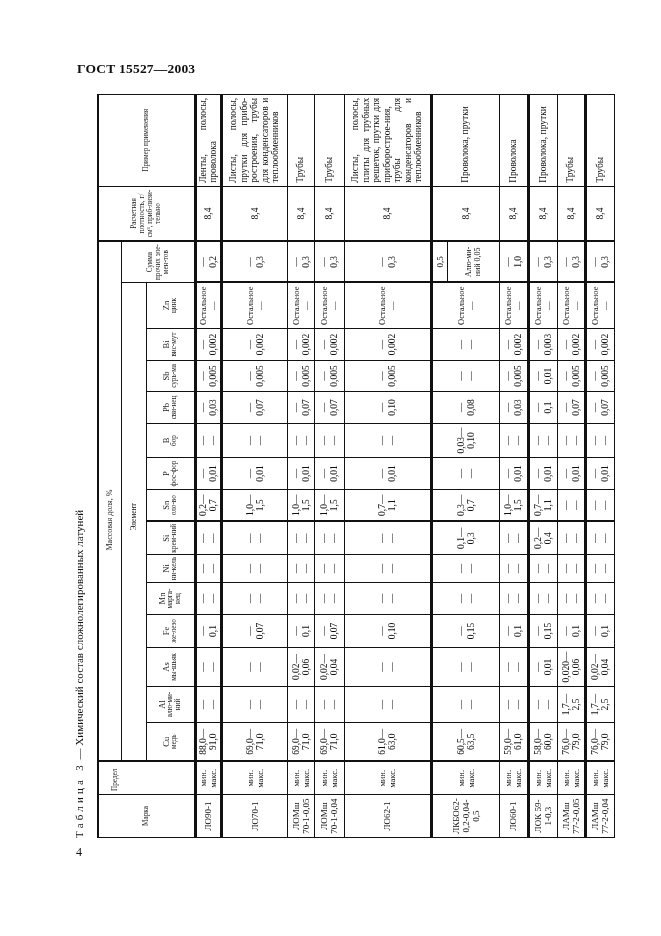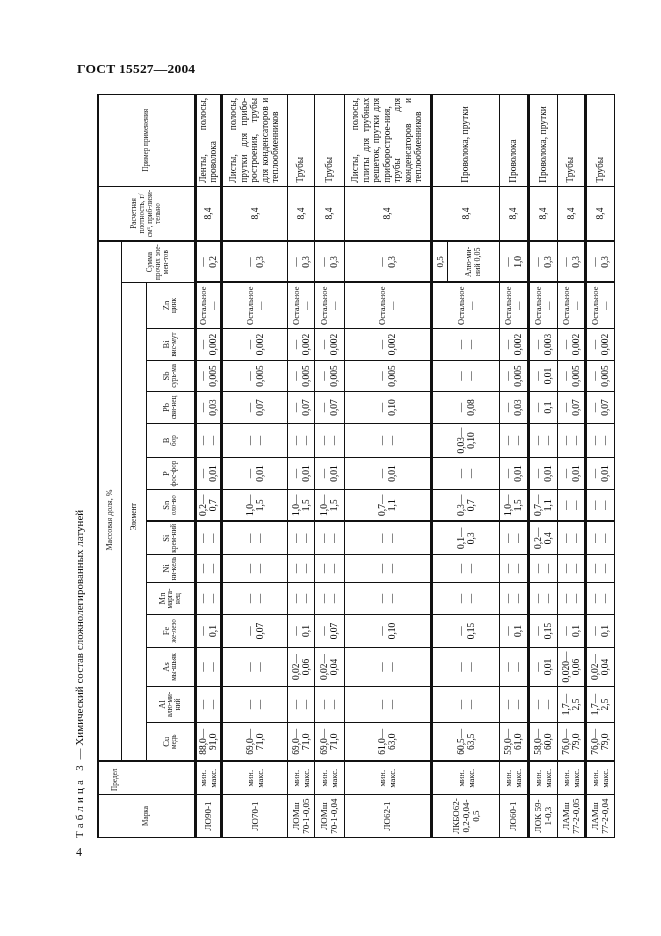--- a/index.html
+++ b/index.html
@@ -22,21 +22,21 @@
   .thick-r { border-right:2.5px solid #111; }
   .thick-l { border-left:2.5px solid #111; }
   .outer-t { border-top:2px solid #111; }
   .left-txt { text-align:left; padding-left:3px; }
   .app { font-size:9.5px; line-height:10.5px; text-align:justify; padding:0 3px; }
   .two { display:flex; flex-direction:column; align-items:center; justify-content:center; line-height:10px; }
 </style>
 </head>
 <body>
 
-<div class="doc-header">ГОСТ 15527—2004</div>
+<div class="doc-header">ГОСТ 15527—2003</div>
 
 <div class="rot caption">
   <span class="spaced">Таблица 3</span><span> — </span><span>Химический состав сложнолегированных латуней</span>
 </div>
 
 <div class="rot tablewrap">
   <table>
     <colgroup id="cols">
         <col style="width: 43px;">
         <col style="width: 33px;">

